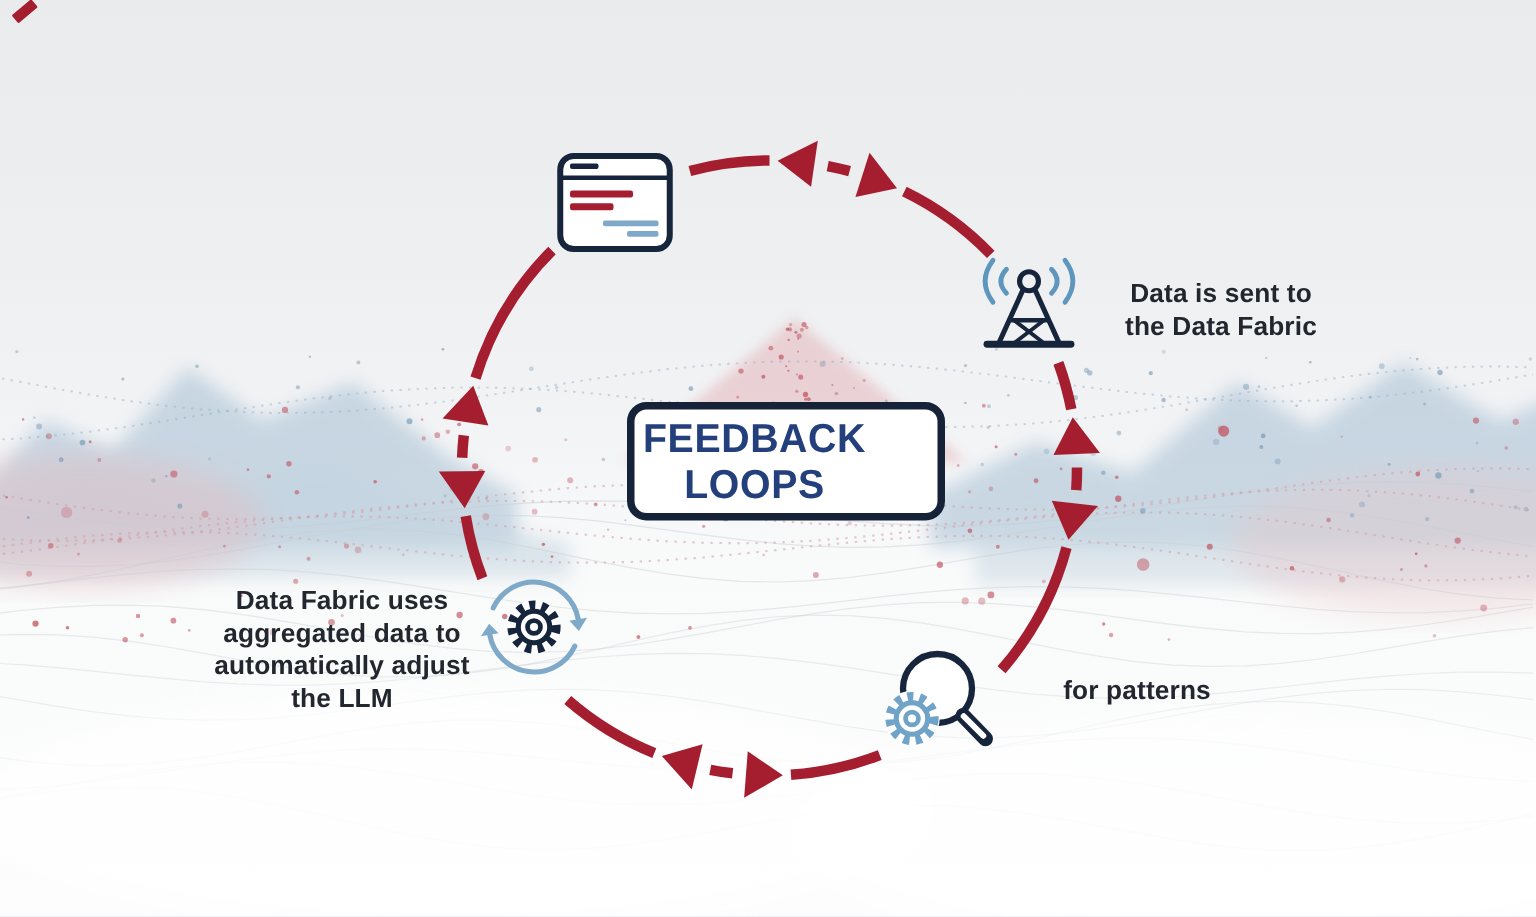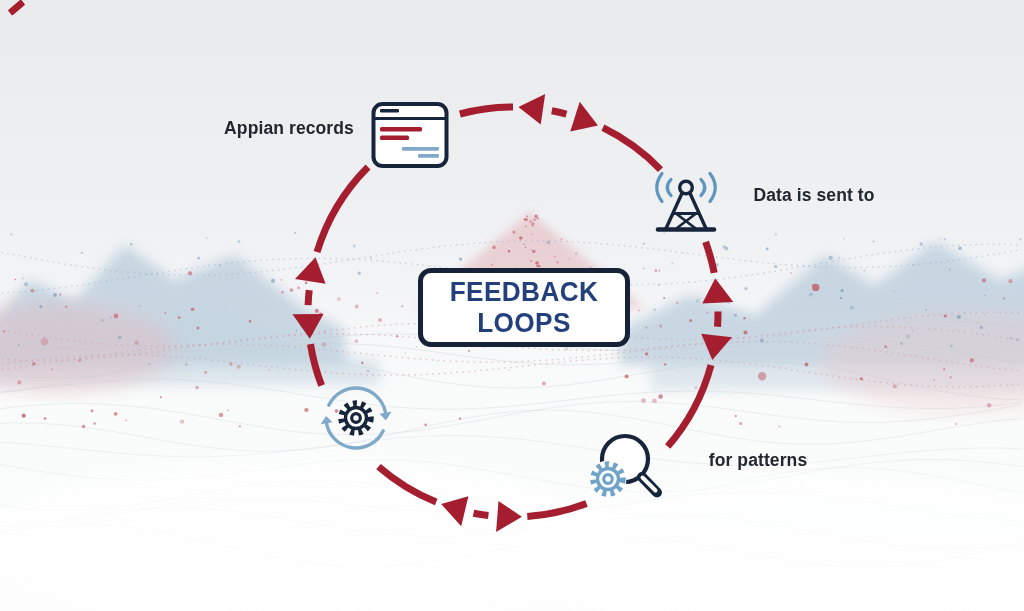--- a/index.html
+++ b/index.html
@@ -10,21 +10,21 @@
   }
   .stage svg{position:absolute;left:0;top:0;pointer-events:none;}
   .icon-svg{position:absolute;}
   .step-label{
     position:absolute;text-align:center;color:#22262e;
     font-size:17.5px;line-height:21.5px;font-weight:bold;letter-spacing:.1px;
   }
   .center-box{
     position:absolute;left:418px;top:268px;width:212px;height:79px;
     background:#ffffff;border:5px solid #152238;border-radius:13px;
-    box-sizing:border-box;display:flex;align-items:center;justify-content:center;
+    box-sizing:border-box;display:flex;align-items:center;justify-content:flex-start;
   }
   .center-title{
     width:160px;text-align:center;color:#24407c;font-weight:bold;
     font-size:27px;line-height:31px;letter-spacing:.4px;transform:scaleX(.97);
   }
   .corner-mark{
     position:absolute;left:8px;top:4px;width:17px;height:7px;background:#a51e30;
     transform:rotate(-40deg);border-radius:1px;
   }
 </style>
@@ -394,30 +394,36 @@
     </g>
     <polygon points="71.9,42.6 77.4,33.8 65.6,35.8" fill="#7fa9c9"></polygon>
     <polygon points="12.1,37.9 6.6,46.2 18.4,44.2" fill="#7fa9c9"></polygon>
     <circle cx="42" cy="40" r="18" fill="#ffffff"></circle>
     <circle cx="42" cy="40" r="14.5" fill="none" stroke="#16253b" stroke-width="6.5" stroke-dasharray="4.0 4.1"></circle>
     <circle cx="42" cy="40" r="10.5" fill="#ffffff" stroke="#16253b" stroke-width="3.4"></circle>
     <circle cx="42" cy="40" r="4.3" fill="#ffffff" stroke="#16253b" stroke-width="3.2"></circle>
   </svg>
 
   <div class="step-label" style="left:189px;top:118px;width:200px">
-    <div>Appian records</div>
   </div>
 
   <div class="step-label" style="left:724px;top:185px;width:180px">
     <div>Data is sent to</div>
+    <div>the Data Fabric</div>
   </div>
 
   <div class="step-label" style="left:653px;top:450px;width:210px">
     <div>for patterns</div>
   </div>
 
+  <div class="step-label" style="left:123px;top:390px;width:210px">
+    <div>Data Fabric uses</div>
+    <div>aggregated data to</div>
+    <div>automatically adjust</div>
+    <div>the LLM</div>
+  </div>
 
   <div class="center-box">
     <div class="center-title">FEEDBACK LOOPS</div>
   </div>
 
   <div class="corner-mark"></div>
 </div>
 
 </body></html>

